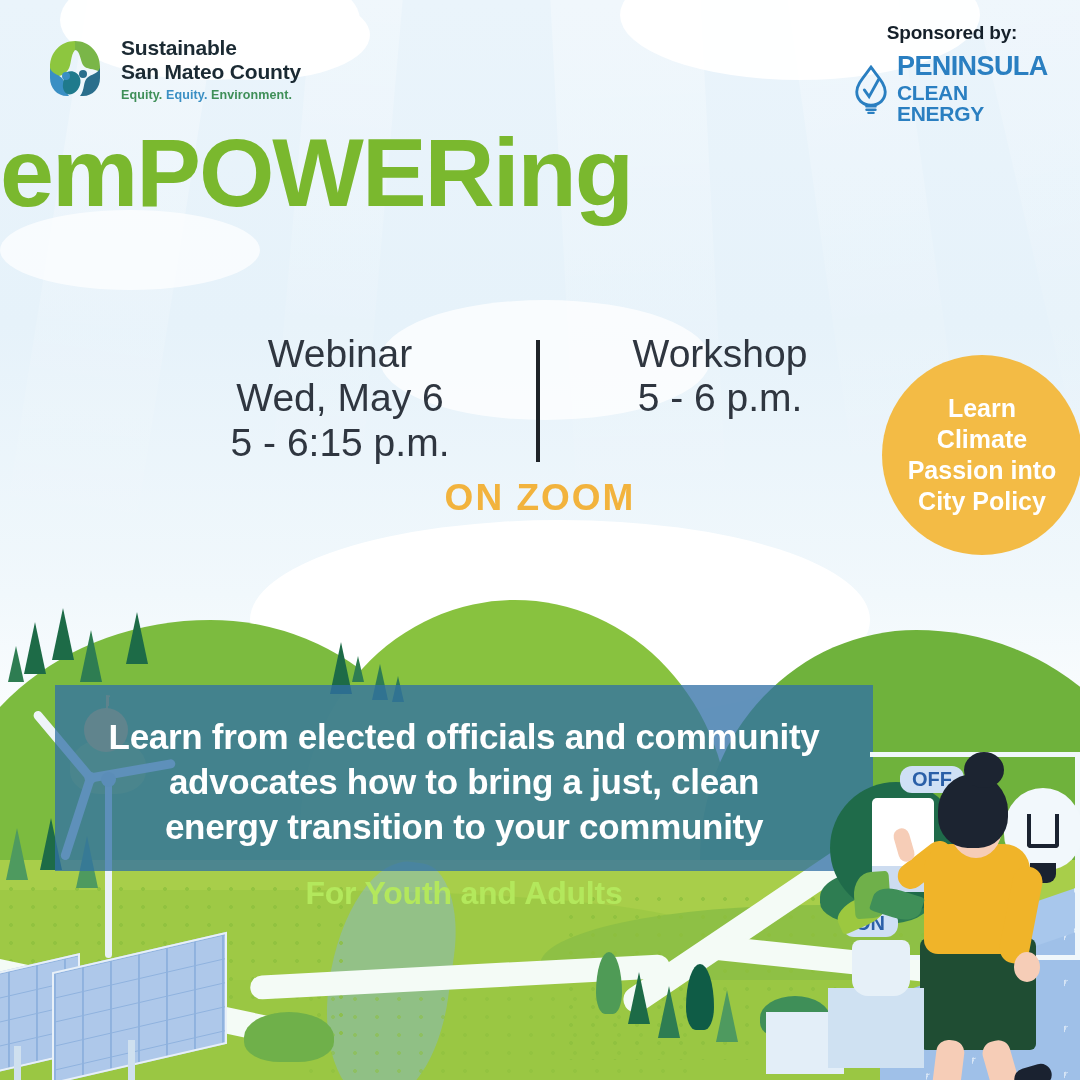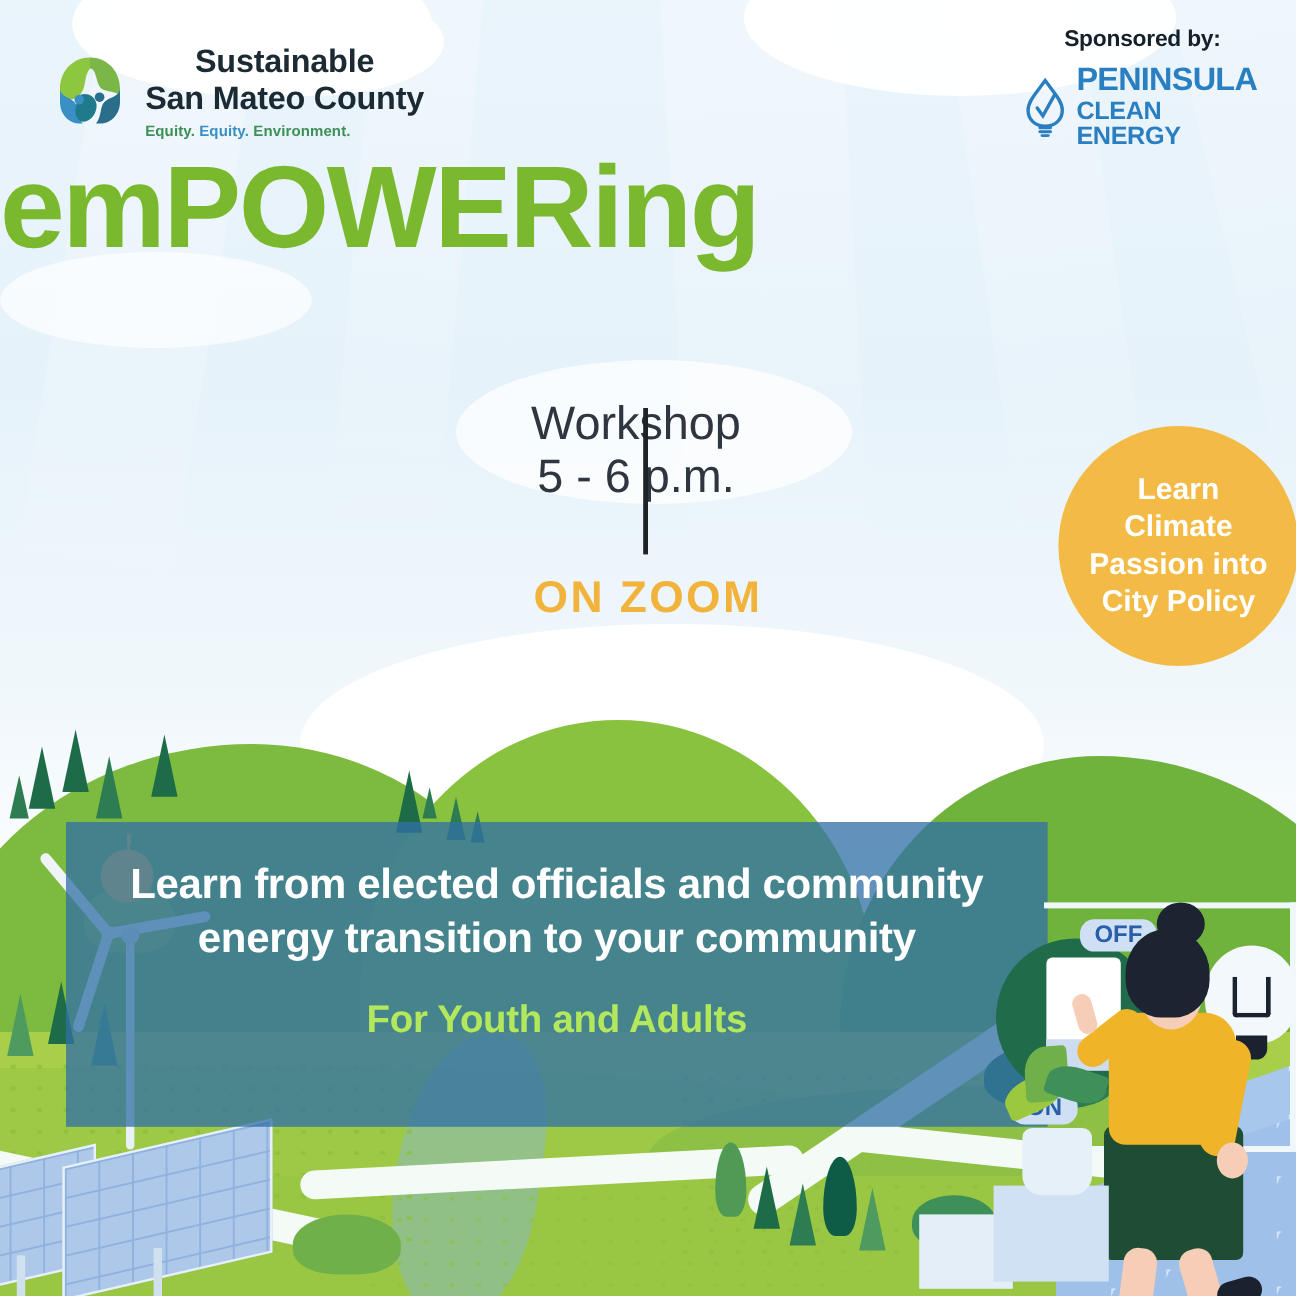--- a/index.html
+++ b/index.html
@@ -134,21 +134,21 @@
          background:#a8c7ec;
          background-image:linear-gradient(115deg,#dcecfa 2px, transparent 2px),
                           linear-gradient(25deg,#dcecfa 2px, transparent 2px);
          background-size:42px 42px;
          transform:skewY(-19deg); }
 
   
   .ssmc { position:absolute; left:42px; top:36px; display:flex; align-items:center; gap:13px; }
   .globe { width:66px; height:62px; }
   .ssmc-txt .l1, .ssmc-txt .l2 {
-    font-size:27px; font-weight:bold; color:#1b2a33; line-height:1.16; letter-spacing:-.2px;text-align:center;
+    font-size:21px; font-weight:bold; color:#1b2a33; line-height:1.16; letter-spacing:-.2px;
   }
   .ssmc-tag { font-size:12.5px; font-weight:bold; margin-top:3px; letter-spacing:.1px; }
   .tag-eco  { color:#3f8f58; }
   .tag-eq   { color:#3a8fc4; }
   .tag-env  { color:#3f8f58; }
 
   .spons { position:absolute; right:28px; top:22px; text-align:center; width:200px; }
   .spons-lbl { font-size:19px; font-weight:bold; color:#15202a; letter-spacing:-.2px; }
   .pce { display:flex; align-items:center; justify-content:space-between; gap:7px; margin-top:9px; }
   .pce-txt { text-align:left; line-height:1; }
@@ -183,21 +183,21 @@
   }
 
   
   .register {
     position:absolute; left:0; right:0; top:542px; text-align:center;
     font-size:46px; font-weight:bold; color:#15181c; letter-spacing:-.8px;
   }
 
   
   .panel {
-    position:absolute; left:55px; top:685px; width:818px; height:254px;
+    position:absolute; left:55px; top:685px; width:818px; height:186px;
     background:rgba(49,112,165,.76);
     padding:30px 34px 0;
     text-align:center;
   }
   .panel .body {
     color:#ffffff; font-size:35px; font-weight:bold; line-height:1.28; letter-spacing:-.3px;
   }
   .panel .aud {
     color:#b3e85c; font-size:32px; font-weight:bold; margin-top:26px; letter-spacing:-.2px;
   }
@@ -373,20 +373,25 @@
       </div>
     </div>
   </div>
 
   <div class="title">
     <div>emPOWERing</div>
   </div>
 
   <div class="events">
     <div class="evcol">
+      <div class="nm">Webinar</div>
+      <div>Wed, May 6</div>
+      <div>5 - 6:15 p.m.</div>
+    </div>
+    <div class="evcol">
       <div class="nm">Workshop</div>
       <div>5 - 6 p.m.</div>
     </div>
   </div>
   <div class="divider"></div>
 
   <div class="onzoom">ON ZOOM</div>
 
   <div class="badge">
     <div>
@@ -394,20 +399,21 @@
       <div>Climate</div>
       <div>Passion into</div>
       <div>City Policy</div>
     </div>
   </div>
 
 
   <div class="panel">
     <div class="body">
       <div>Learn from elected officials and community</div>
+      <div>advocates how to bring a just, clean</div>
       <div>energy transition to your community</div>
     </div>
     <div class="aud">For Youth and Adults</div>
   </div>
 
   <div class="scene">
     <div class="frame"></div>
     <div class="sw-circle"></div>
     <div class="sw-plate"></div>
     <div class="lbl-off">OFF</div>

